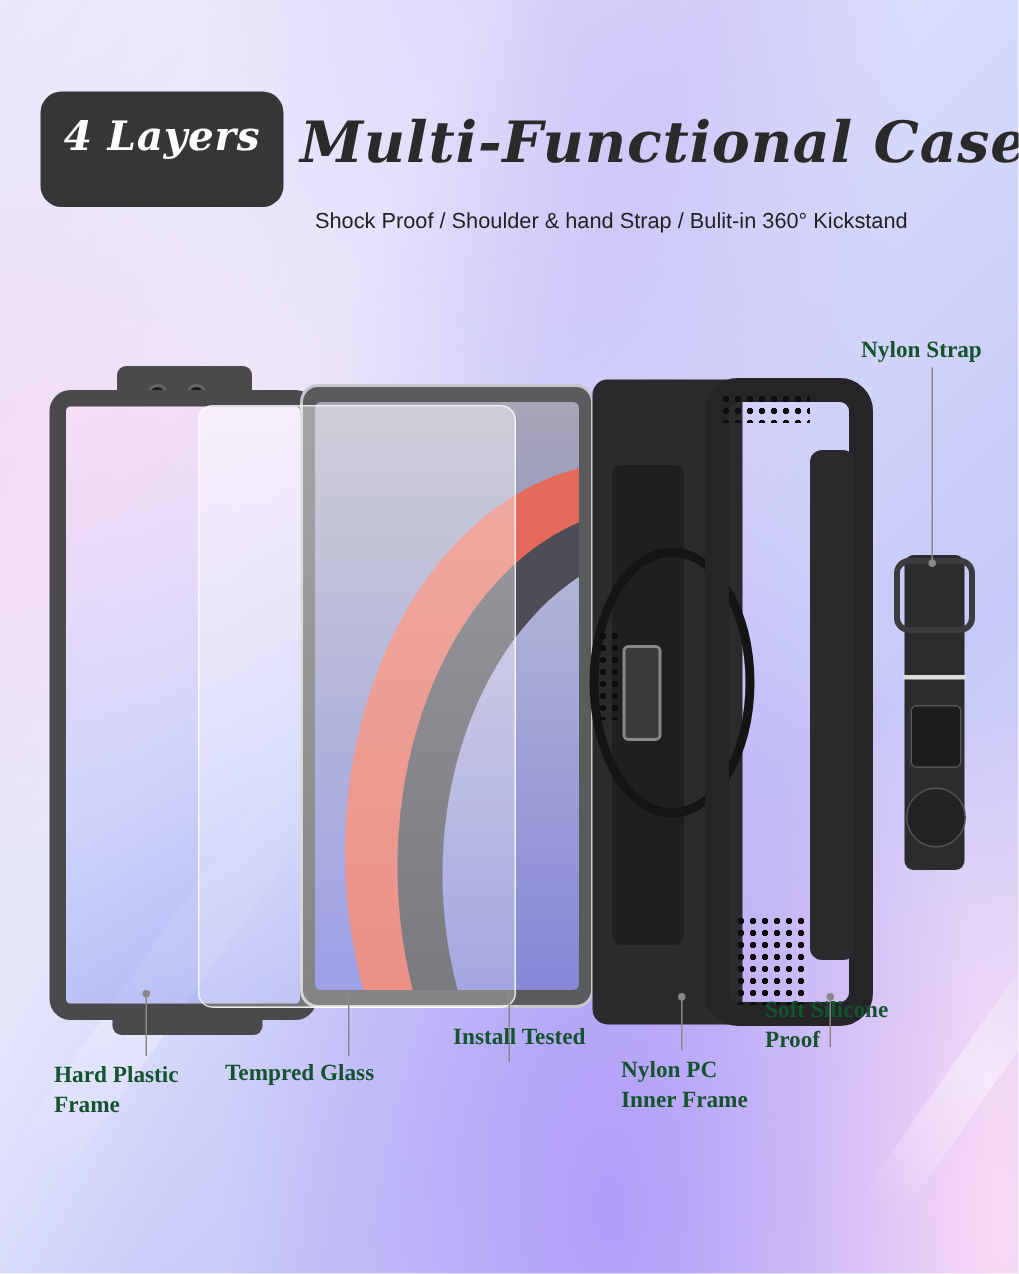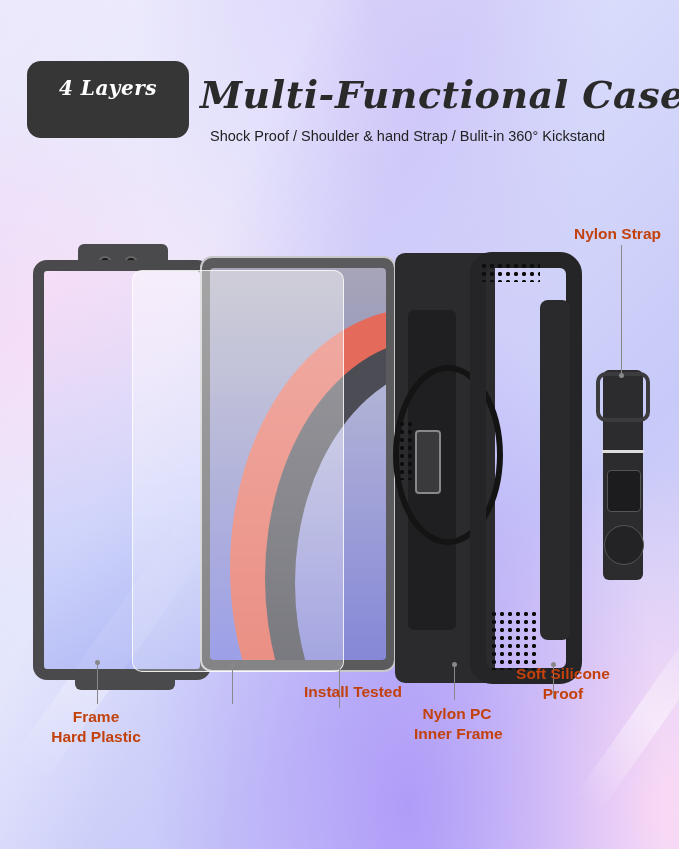--- a/index.html
+++ b/index.html
@@ -7,24 +7,24 @@
   .bg{position:absolute;inset:0;
     background:
       linear-gradient(115deg, rgba(255,255,255,0) 0%, rgba(255,255,255,0.35) 30%, rgba(255,255,255,0) 45%),
       radial-gradient(ellipse at 60% 95%, #b09cf8 0%, rgba(176,156,248,0) 45%),
       radial-gradient(ellipse at 5% 40%, #f3d6f5 0%, rgba(243,214,245,0) 35%),
       radial-gradient(ellipse at 95% 95%, #fbd9f5 0%, rgba(251,217,245,0) 30%),
       radial-gradient(ellipse at 55% 0%, #c9bff8 0%, rgba(201,191,248,0) 45%),
       linear-gradient(135deg,#ede9fc 0%,#d9dcfb 40%,#c7c9f8 70%,#dcd8fa 100%);}
   .streak{position:absolute;background:linear-gradient(90deg,rgba(255,255,255,0),rgba(255,255,255,0.45),rgba(255,255,255,0));transform:rotate(-55deg);}
   .badge{position:absolute;left:27px;top:61px;width:162px;height:77px;background:#363636;border-radius:14px;}
-  .badge-text{position:absolute;left:0;right:0;top:15px;text-align:center;color:#fff;font-family:"DejaVu Serif",serif;font-style:italic;font-weight:bold;font-size:20px;letter-spacing:0.5px;}
+  .badge-text{position:absolute;left:0;right:0;top:15px;text-align:center;color:#fff;font-family:"DejaVu Serif",serif;font-style:italic;font-weight:bold;font-size:27px;letter-spacing:0.5px;}
   .title{position:absolute;left:200px;top:72px;font-family:"DejaVu Serif",serif;font-style:italic;font-weight:bold;font-size:38px;color:#2a2a2a;white-space:nowrap;letter-spacing:0.5px;}
-  .subtitle{position:absolute;left:210px;top:128px;font-size:14.5px;color:#222;white-space:nowrap;}
-  .label{position:absolute;font-weight:bold;font-size:15.5px;color:#c2410c;text-align:center;line-height:20px;white-space:nowrap;}
+  .subtitle{position:absolute;left:210px;top:140px;font-size:14.5px;color:#222;white-space:nowrap;}
+  .label{position:absolute;font-weight:bold;font-size:15.5px;color:#14532d;text-align:left;line-height:20px;white-space:nowrap;font-family:Liberation Serif, serif;}
   .leader{position:absolute;width:1px;background:#888;}
   .dot{position:absolute;width:5px;height:5px;border-radius:50%;background:#888;}
   
   .frame{position:absolute;left:33px;top:260px;width:178px;height:420px;border:11px solid #4a4a4c;border-radius:14px;box-sizing:border-box;background:linear-gradient(160deg,rgba(250,220,245,0.5),rgba(190,200,250,0.6) 60%,rgba(150,160,240,0.6));}
   .frame-tab{position:absolute;left:78px;top:244px;width:90px;height:22px;background:#4a4a4c;border-radius:6px 6px 0 0;}
   .frame-tab-b{position:absolute;left:75px;top:672px;width:100px;height:18px;background:#4a4a4c;border-radius:0 0 6px 6px;}
   .btn-hole{position:absolute;width:10px;height:10px;border-radius:50%;background:#1a1a1a;border:2px solid #666;}
   .glass{position:absolute;left:132px;top:270px;width:210px;height:400px;border:1px solid rgba(255,255,255,0.8);border-radius:10px;background:linear-gradient(180deg,rgba(255,255,255,0.45),rgba(255,255,255,0.25));}
   .tablet{position:absolute;left:200px;top:256px;width:196px;height:416px;background:#5b5b5e;border-radius:12px;border:2px solid #c8c8cc;box-sizing:border-box;overflow:hidden;}
   .screen{position:absolute;left:8px;top:10px;right:8px;bottom:10px;border-radius:4px;overflow:hidden;
@@ -100,25 +100,26 @@
 <div class="leader" style="left:339px;top:664px;height:44px;"></div>
 <div class="dot" style="left:337px;top:662px;"></div>
 <div class="leader" style="left:454px;top:664px;height:36px;"></div>
 <div class="dot" style="left:452px;top:662px;"></div>
 <div class="leader" style="left:553px;top:664px;height:34px;"></div>
 <div class="dot" style="left:551px;top:662px;"></div>
 
 <div class="label" style="left:574px;top:224px;">Nylon Strap</div>
 
 <div class="label" style="left:36px;top:707px;width:120px;">
+  <div>Hard Plastic</div>
   <div>Frame</div>
-  <div>Hard Plastic</div>
 </div>
 
 <div class="label" style="left:150px;top:706px;width:142px;">
+  <div>Tempred Glass</div>
 </div>
 
 <div class="label" style="left:302px;top:682px;width:102px;">Install Tested</div>
 
 <div class="label" style="left:414px;top:704px;width:86px;">
   <div>Nylon PC</div>
   <div>Inner Frame</div>
 </div>
 
 <div class="label" style="left:510px;top:664px;width:106px;">

